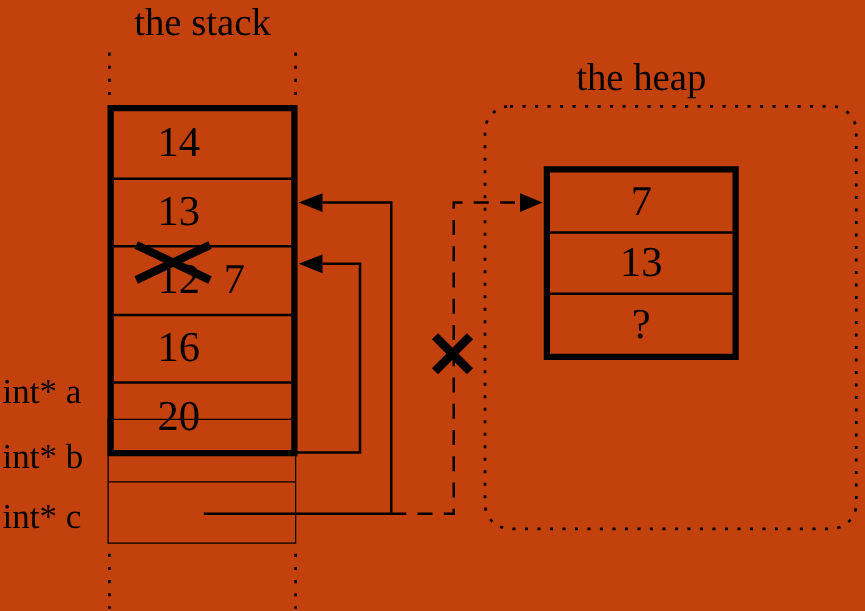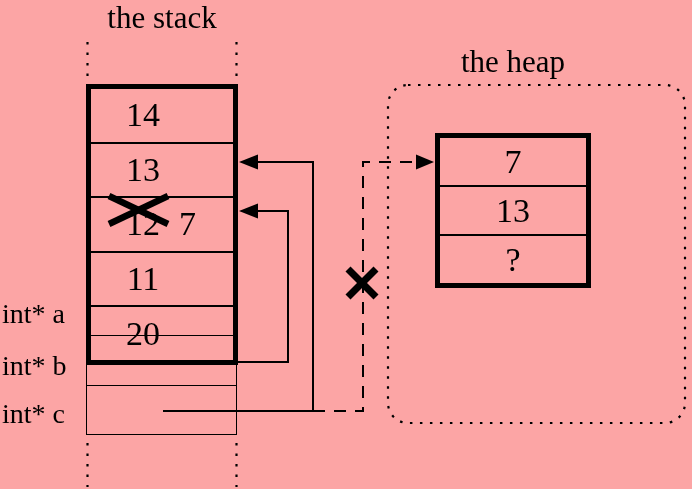--- a/index.html
+++ b/index.html
@@ -1,18 +1,18 @@
 <!DOCTYPE html>
 <html><head>
 <meta charset="utf-8">
 <style>
   html,body{margin:0;padding:0;background:#fff;}
   *{box-sizing:border-box;}
   #canvas{
-    position:relative;width:692px;height:489px;background:#fca5a5;
+    position:relative;width:692px;height:489px;background:#c2410c;
     font-family:"Liberation Serif","DejaVu Serif",serif;color:#000;overflow:hidden;
   }
   .abs{position:absolute;}
   .title{
     font-size:31px;line-height:34px;text-align:center;white-space:nowrap;
   }
   .title-stack{left:86px;top:1px;width:152px;}
   .title-heap{left:435px;top:1px;width:156px;margin-top:44px;}
 
   
@@ -72,21 +72,21 @@
       <span>14</span>
     </div>
     <div class="s-cell">
       <span>13</span>
     </div>
     <div class="s-cell">
       <span>12</span>
       <span class="new-val">7</span>
     </div>
     <div class="s-cell">
-      <span>11</span>
+      <span>16</span>
     </div>
     <div class="s-cell">
       <span>20</span>
     </div>
   </div>
 
   <div class="abs vars-box">
     <div class="v-row"></div>
     <div class="v-row"></div>
   </div>

